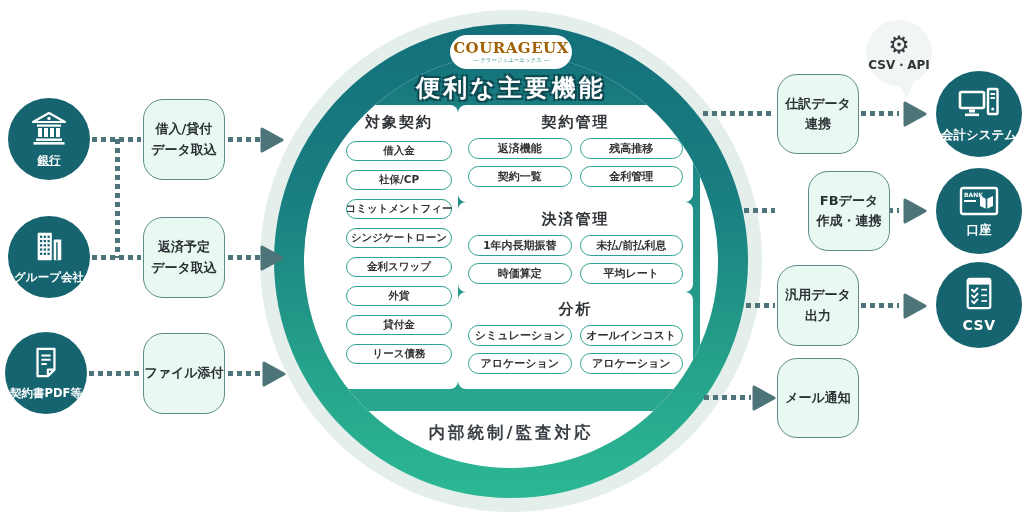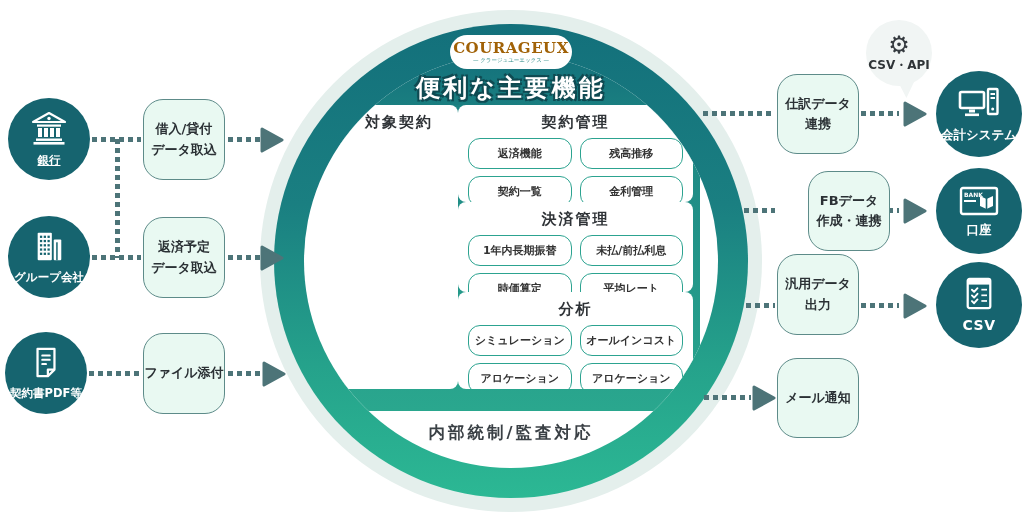--- a/index.html
+++ b/index.html
@@ -24,21 +24,21 @@
   .panel{background:#ffffff;border-radius:8px;overflow:hidden;}
   .panel-left{grid-column:1;grid-row:1/4;}
   .panel-title{font-size:15px;font-weight:bold;color:#2f3337;text-align:center;margin-top:8px;
     letter-spacing:2px;}
   .pill{display:flex;align-items:center;justify-content:center;border:1.5px solid #2ca390;
     border-radius:12px;font-size:10.5px;font-weight:bold;color:#333;background:#fff;
     box-sizing:border-box;height:20px;white-space:nowrap;}
   .pill-stack{padding-top:9px;}
   .pill-stack .pill{width:106px;margin:0 auto 9px auto;}
   .pill-grid{display:grid;grid-template-columns:1fr 1fr;gap:7px 8px;padding:6px 10px 0 10px;}
-  .pill-grid .pill{height:31px;font-size:11px;}
+  .pill-grid .pill{height:21px;font-size:11px;}
   .circle-footer{position:absolute;left:0;top:368px;width:414px;text-align:center;
     font-size:16.5px;font-weight:bold;color:#3a4045;letter-spacing:3px;}
 
   
   .logo-pill{position:absolute;left:450px;top:35px;width:122px;height:34px;background:#ffffff;
     border-radius:17px;z-index:6;display:flex;flex-direction:column;align-items:center;
     justify-content:center;box-shadow:0 0 0 1px rgba(20,100,110,.08);}
   .logo-text{font-family:"DejaVu Serif","Liberation Serif",serif;font-weight:bold;font-size:15px;
     color:#a16207;letter-spacing:.5px;line-height:1;}
   .logo-sub{font-size:5.5px;color:#2c8a86;margin-top:2px;line-height:1;}
@@ -86,20 +86,30 @@
   <div class="pale-circle"></div>
   <div class="teal-circle"></div>
 
   <div class="white-circle">
     <div class="cap"></div>
 
     <div class="feature-grid">
 
       <div class="panel panel-left">
         <div class="panel-title">対象契約</div>
+        <div class="pill-stack">
+          <div class="pill">借入金</div>
+          <div class="pill">社保/CP</div>
+          <div class="pill">コミットメントフィー</div>
+          <div class="pill">シンジケートローン</div>
+          <div class="pill">金利スワップ</div>
+          <div class="pill">外貨</div>
+          <div class="pill">貸付金</div>
+          <div class="pill">リース債務</div>
+        </div>
       </div>
 
       <div class="panel">
         <div class="panel-title">契約管理</div>
         <div class="pill-grid">
           <div class="pill">返済機能</div>
           <div class="pill">残高推移</div>
           <div class="pill">契約一覧</div>
           <div class="pill">金利管理</div>
         </div>
@@ -210,21 +220,21 @@
   </div>
 
   <div class="flow-box" style="left:777px;top:74px;height:80px;">
     <div class="label">仕訳データ
 連携</div>
   </div>
   <div class="flow-box" style="left:808px;top:171px;height:80px;">
     <div class="label">FBデータ
 作成・連携</div>
   </div>
-  <div class="flow-box" style="left:777px;top:254px;height:81px;">
+  <div class="flow-box" style="left:777px;top:265px;height:81px;">
     <div class="label">汎用データ
 出力</div>
   </div>
   <div class="flow-box" style="left:777px;top:358px;height:80px;">
     <div class="label">メール通知</div>
   </div>
 
   <div class="node-circle node-lg" style="left:936px;top:71px;">
     <span>
       <svg width="42" height="34" viewBox="0 0 42 34">

